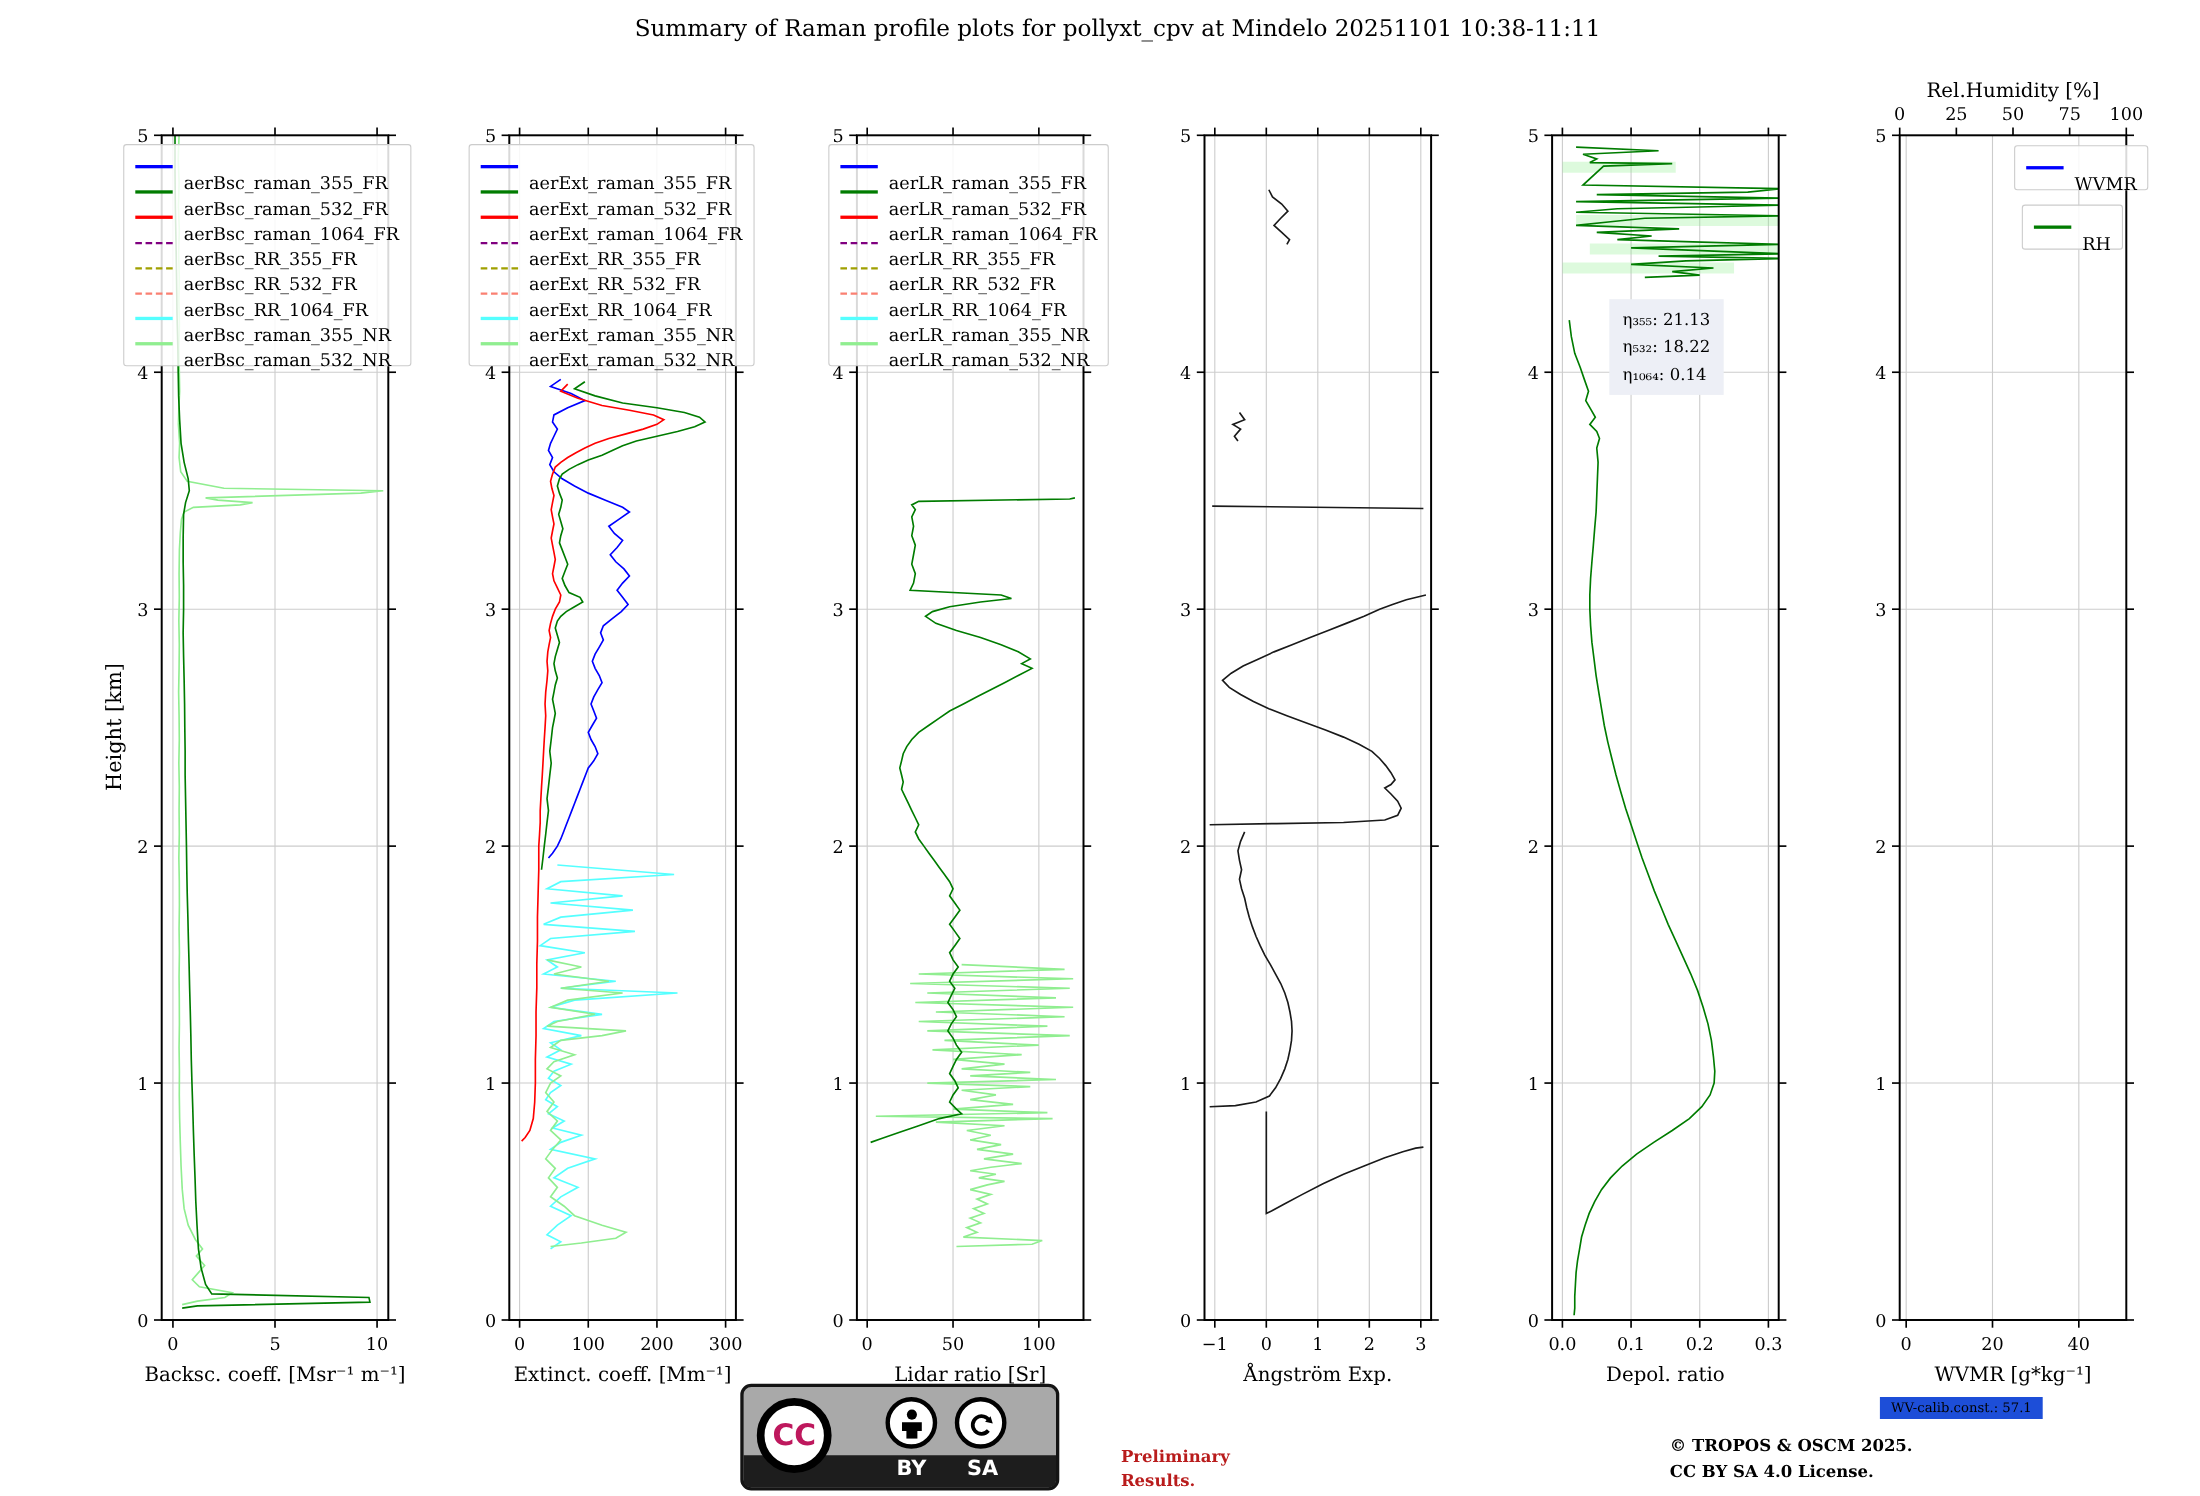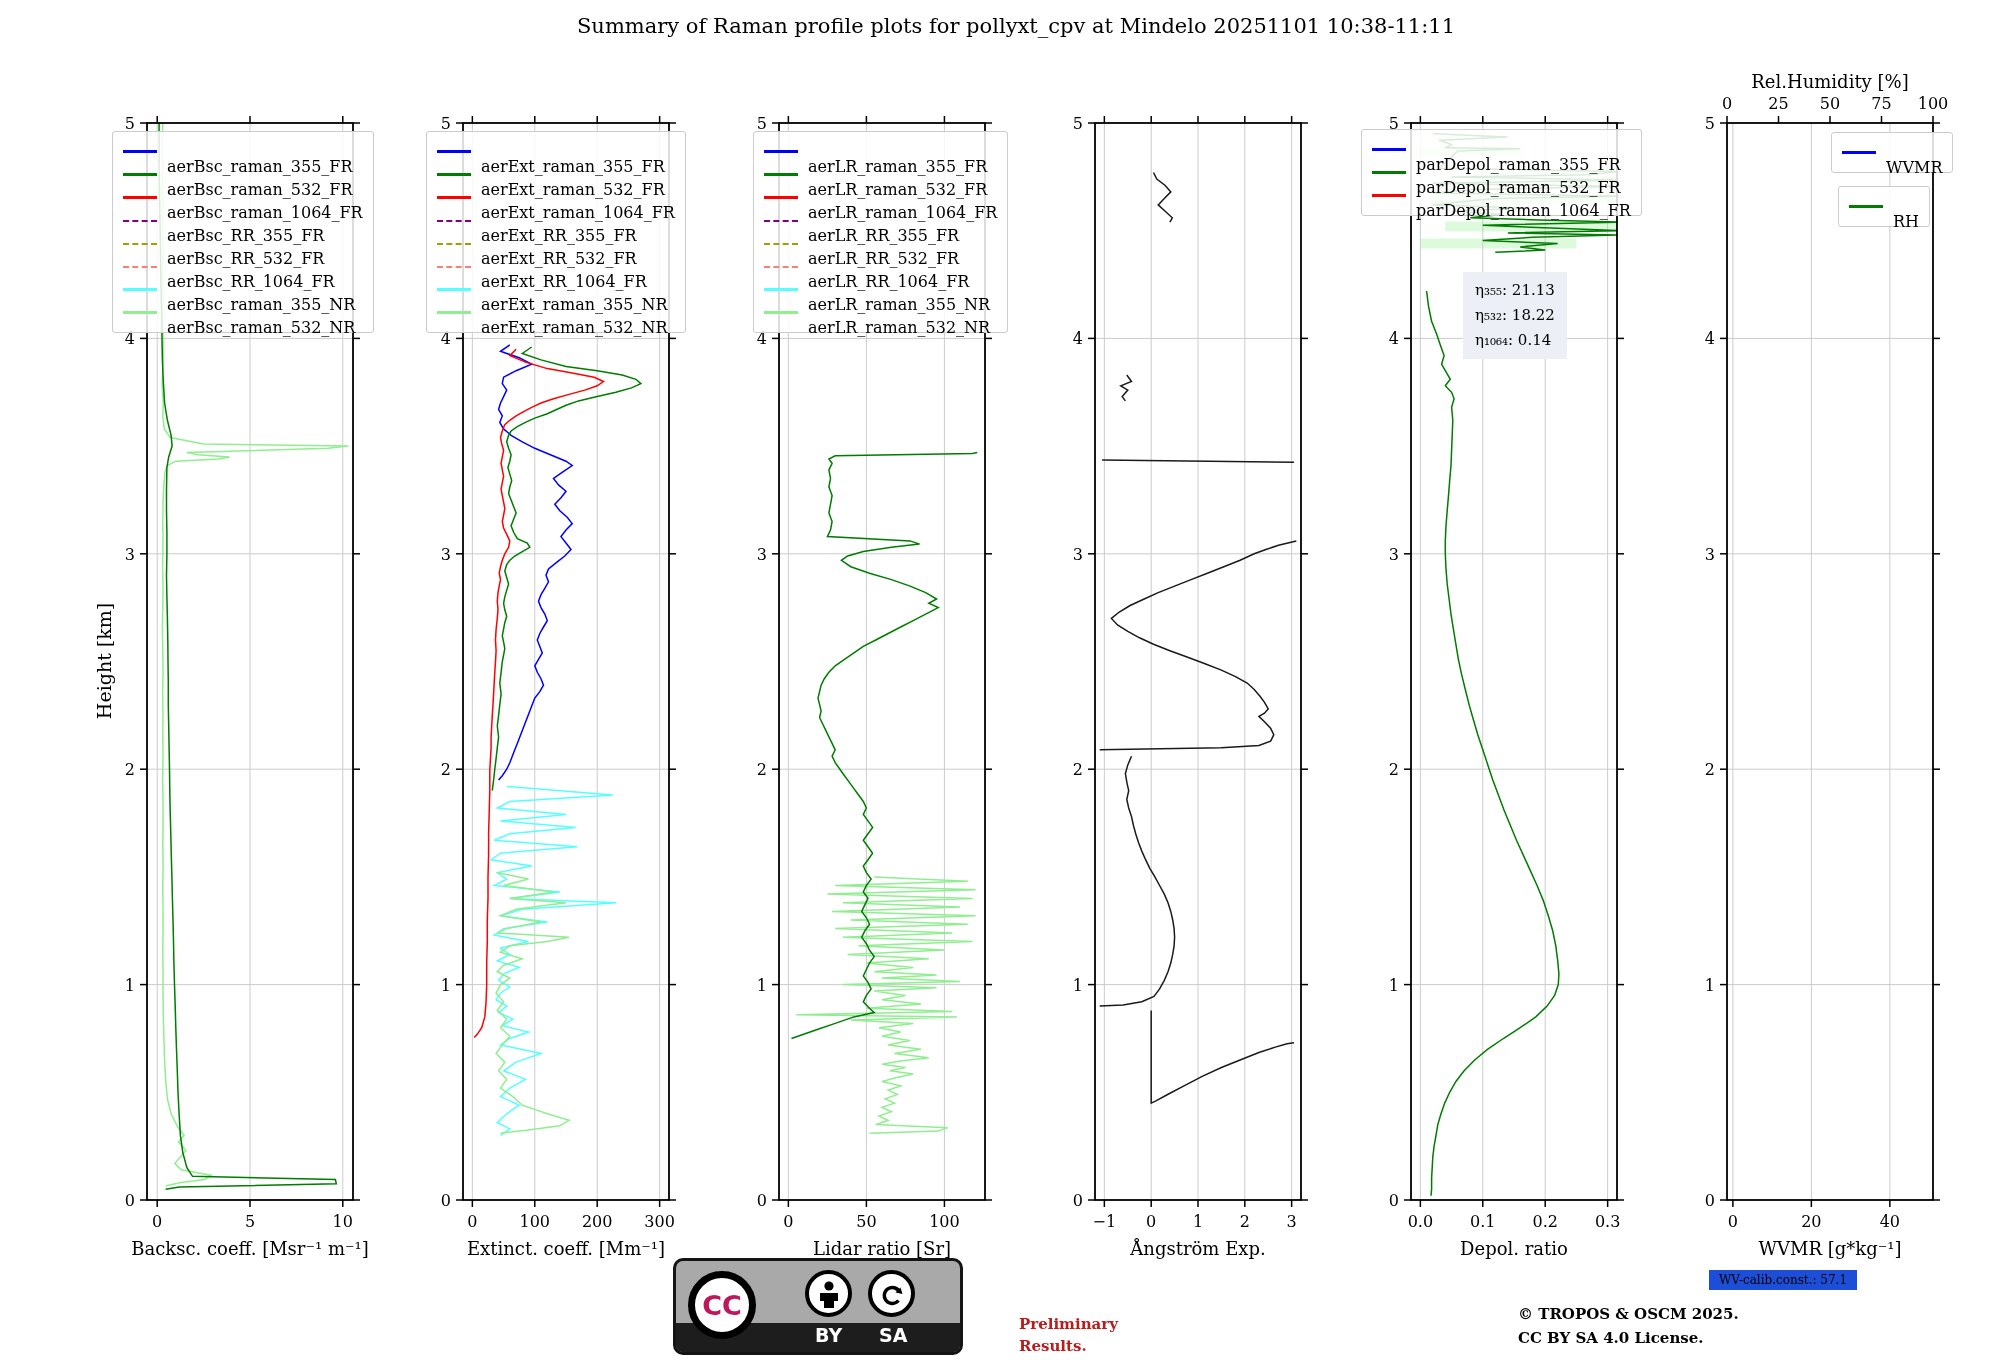--- a/index.html
+++ b/index.html
@@ -523,34 +523,20 @@
         </div>
         <div class="lrow">
           <span class="sw" style="background: rgb(85, 255, 255);"></span>
           <span class="ltxt">aerLR_raman_355_NR</span>
         </div>
         <div class="lrow">
           <span class="sw" style="background: rgb(144, 238, 144);"></span>
           <span class="ltxt">aerLR_raman_532_NR</span>
         </div>
       </div>
-      <div class="legend" style="left: 1345px; top: 129px;">
-        <div class="lrow">
-          <span class="sw" style="background: rgb(0, 0, 255);"></span>
-          <span class="ltxt">parDepol_raman_355_FR</span>
-        </div>
-        <div class="lrow">
-          <span class="sw" style="background: rgb(0, 124, 0);"></span>
-          <span class="ltxt">parDepol_raman_532_FR</span>
-        </div>
-        <div class="lrow">
-          <span class="sw" style="background: rgb(255, 0, 0);"></span>
-          <span class="ltxt">parDepol_raman_1064_FR</span>
-        </div>
-      </div>
       <div class="annot" style="left: 1447px; top: 272px;">
         <div>η₃₅₅: 21.13</div>
         <div>η₅₃₂: 18.22</div>
         <div>η₁₀₆₄: 0.14</div>
       </div>
       <div class="legend" style="left: 1815px; top: 132px;">
         <div class="lrow">
           <span class="sw" style="background: rgb(0, 0, 255);"></span>
           <span class="ltxt">WVMR</span>
         </div>

